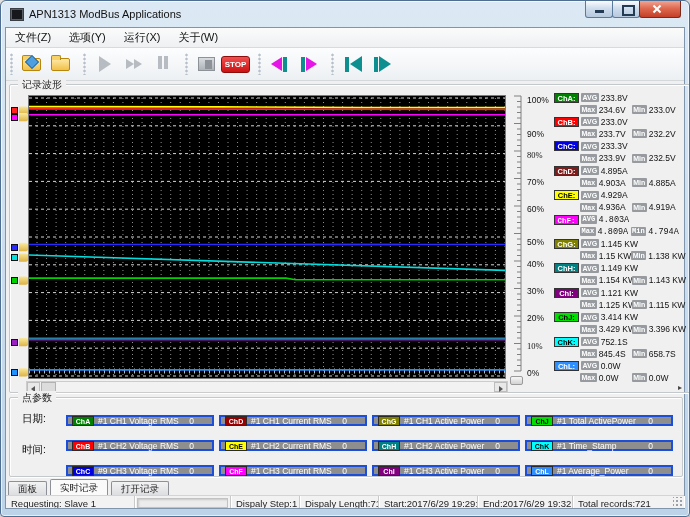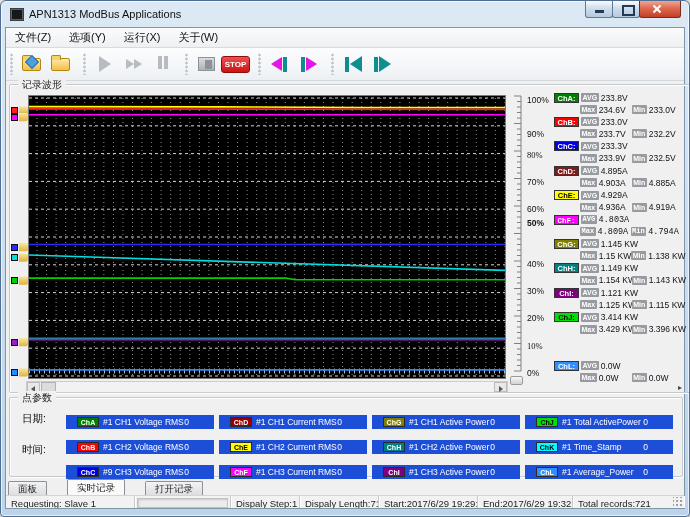--- a/index.html
+++ b/index.html
@@ -74,27 +74,27 @@
   .ch-line2 { margin-left:26px; margin-top:1px; }
   .ch-badge { width:25px; height:10px; font-size:7.5px; font-weight:bold; text-align:center; line-height:10px; border:1px solid #333; margin-right:2px; }
   .chip { background:#979b9f; color:#fff; font-size:7px; font-weight:bold; padding:0 1.5px; line-height:9px; margin-right:2px; border-radius:1px; }
   .ch-val { font-size:8.5px; color:#111; white-space:nowrap; }
   .ch-val.w { width:33px; }
   .chpanel-arrow { position:absolute; right:0px; bottom:-2px; font-size:8px; color:#444; }
   
   .dt-labels { position:absolute; left:12px; top:14px; font-size:10.5px; color:#111; }
   .dt-labels div { margin-bottom:17px; }
   .param-grid { position:absolute; left:56px; top:7px; display:grid; grid-template-columns:repeat(4,148px); grid-auto-rows:21px; gap:4px 5px; }
-  .pbox { background:#8e8e8e; border:7px solid #1d4ed8; display:flex; align-items:center; padding:0 4px;margin-top:10px; }
+  .pbox { background:#8e8e8e; border:2px solid #1d4ed8; display:flex; align-items:center; padding:0 4px;margin-top:10px; }
   .p-badge { width:22px; height:10px; font-size:7px; font-weight:bold; text-align:center; line-height:10px; border:1px solid #2a2a2a; flex:none; }
   .p-name { color:#fff; font-size:8.5px; margin-left:4px; flex:1; white-space:nowrap; overflow:hidden; }
   .p-val { color:#fff; font-size:8.5px; margin-right:14px; }
   
   .tabs { position:absolute; left:2px; top:451px; height:16px; display:flex; align-items:flex-end; }
-  .tab { height:14px; line-height:14px; padding:0 9px; font-size:9.5px; color:#222; border:1px solid #8e9097; border-bottom:none; background:linear-gradient(#f3f3f4,#dddee1); border-radius:2px 2px 0 0; margin-right:20px; }
+  .tab { height:14px; line-height:14px; padding:0 9px; font-size:9.5px; color:#222; border:1px solid #8e9097; border-bottom:none; background:linear-gradient(#f3f3f4,#dddee1); border-radius:2px 2px 0 0; margin-right:3px; }
   .tab.active { height:16px; line-height:16px; background:#fafafa; }
   .statusbar { position:absolute; left:0; right:0; top:467px; bottom:0; background:#f2f2f2; border-top:1px solid #d4d4d4; display:flex; align-items:stretch; }
   .sb-panel { font-size:9.5px; color:#222; padding:2px 0 0 5px; border-right:1px solid #c9c9c9; box-shadow:1px 0 0 #fff; white-space:nowrap; overflow:hidden; }
   .sb-panel.p0{width:129px} .sb-panel.p1{width:96px; padding:2px} .sb-panel.p2{width:69px} .sb-panel.p3{width:79px}
   .sb-panel.p4{width:99px} .sb-panel.p5{width:95px} .sb-panel.p6{flex:1; border-right:none; position:relative}
   .sb-progress { width:100%; height:10px; background:#ececec; border:1px solid #c2c2c2; box-shadow:inset 1px 1px 2px rgba(0,0,0,.15); }
   .sb-grip { position:absolute; right:1px; bottom:1px; width:10px; height:10px;
     background-image:radial-gradient(#9aa0a6 1px, transparent 1.2px); background-size:4px 4px; background-position:bottom right; }
 </style>
 </head>
@@ -335,21 +335,21 @@
             <line x1="9" y1="270.5" x2="13" y2="270.5" stroke="#808080" stroke-width="1"></line>
             <line x1="6" y1="276" x2="13" y2="276" stroke="#808080" stroke-width="1"></line>
           </svg>
         </div>
       <div class="pct-labels" id="pctLabels">
           <div class="pct-label" style="top: 0px;">100%</div>
           <div class="pct-label" style="top: 34px; text-align: center;">90%</div>
           <div class="pct-label" style="top: 54.6px; font-family: Liberation Serif, serif;">80%</div>
           <div class="pct-label" style="top: 81.9px;">70%</div>
           <div class="pct-label" style="top: 109.2px;">60%</div>
-          <div class="pct-label" style="top: 123px; font-weight: bold;">50%</div>
+          <div class="pct-label" style="top: 142px;">50%</div>
           <div class="pct-label" style="top: 163.8px;">40%</div>
           <div class="pct-label" style="top: 191.1px;">30%</div>
           <div class="pct-label" style="top: 218.4px;">20%</div>
           <div class="pct-label" style="top: 245.7px; font-family: Liberation Serif, serif;">10%</div>
           <div class="pct-label" style="top: 273px;">0%</div>
         </div>
       <div class="channels" id="channels">
         <span class="chpanel-arrow">▸</span>
       <div class="ch-block" style="top: 0px;">
             <div class="ch-line1">
@@ -472,20 +472,33 @@
             <div class="ch-line1">
               <span class="ch-badge" style="background:#00e000;color:#000000">ChJ:</span>
               <span class="chip">AVG</span>
               <span class="ch-val">3.414 KW</span>
             </div>
             <div class="ch-line2">
               <span class="chip">Max</span>
               <span class="ch-val w">3.429 KW</span>
               <span class="chip">Min</span>
               <span class="ch-val">3.396 KW</span>
+            </div>
+          </div>
+          <div class="ch-block" style="top: 244px;">
+            <div class="ch-line1">
+              <span class="ch-badge" style="background:#00ffff;color:#000000">ChK:</span>
+              <span class="chip">AVG</span>
+              <span class="ch-val">752.1S</span>
+            </div>
+            <div class="ch-line2">
+              <span class="chip">Max</span>
+              <span class="ch-val w">845.4S</span>
+              <span class="chip">Min</span>
+              <span class="ch-val">658.7S</span>
             </div>
           </div>
           <div class="ch-block" style="top: 268.4px;">
             <div class="ch-line1">
               <span class="ch-badge" style="background:#2f8fff;color:#ffffff">ChL:</span>
               <span class="chip">AVG</span>
               <span class="ch-val">0.0W</span>
             </div>
             <div class="ch-line2">
               <span class="chip">Max</span>

